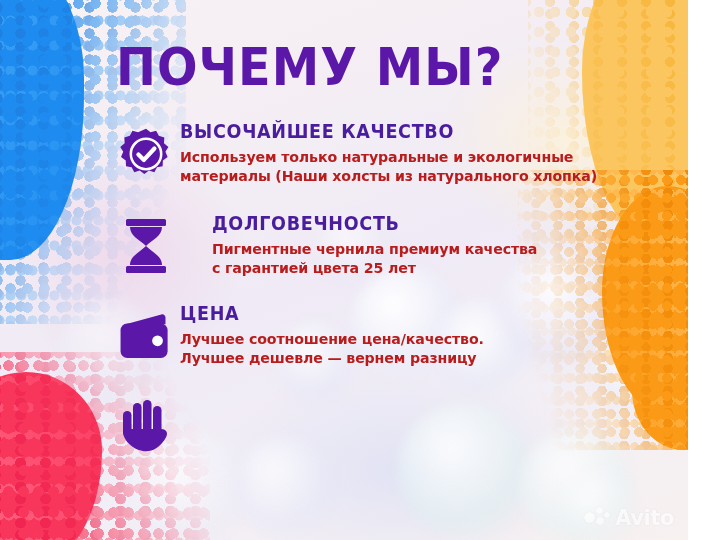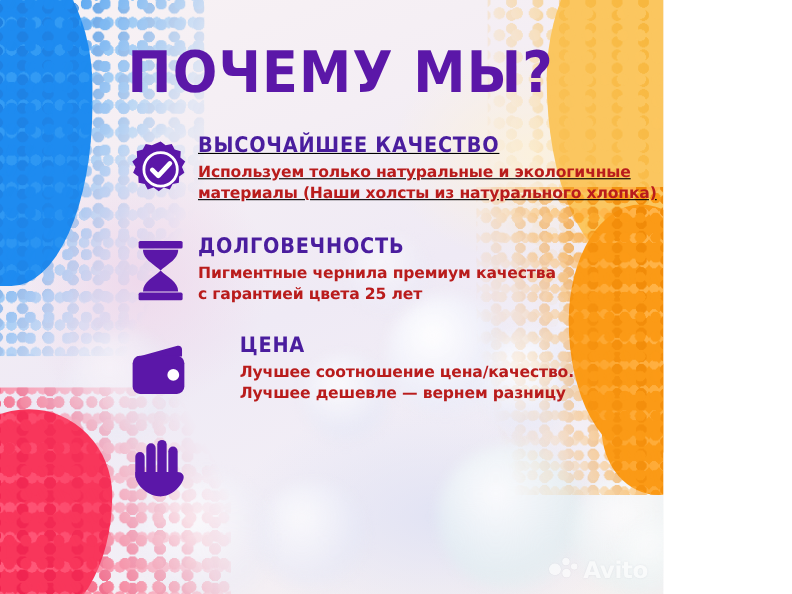--- a/index.html
+++ b/index.html
@@ -8,21 +8,21 @@
   }
   body {
     width: 720px;
     height: 540px;
     overflow: hidden;
     font-family: "Liberation Sans", sans-serif;
   }
 
   #poster {
     position: relative;
-    width: 603px;
+    width: 688px;
     height: 540px;
     overflow: hidden;
     background: #f6f0f3;
   }
 
   
   .bg-base {
     position: absolute;
     inset: 0;
     background:
@@ -232,23 +232,23 @@
     font-size: 14.2px;
     line-height: 19px;
     font-weight: 600;
     color: #b91c1c;
     font-family: "DejaVu Sans", sans-serif;
     letter-spacing: -0.15px;
     white-space: pre-line;
   }
 
   
-  .feature.f1 { margin-bottom: 14px; text-decoration: underline; }
-  .feature.f2 { margin-bottom: 12px; }
-  .feature.f3 { margin-bottom: 12px; gap: 38px; }
+  .feature.f1 { margin-bottom: 14px; }
+  .feature.f2 { margin-bottom: 12px; gap: 32px; }
+  .feature.f3 { margin-bottom: 12px; }
   .feature.f4 { margin-bottom: 0; }
 
   
   .watermark {
     position: absolute;
     right: 14px;
     bottom: 10px;
     display: flex;
     align-items: center;
     gap: 5px;

